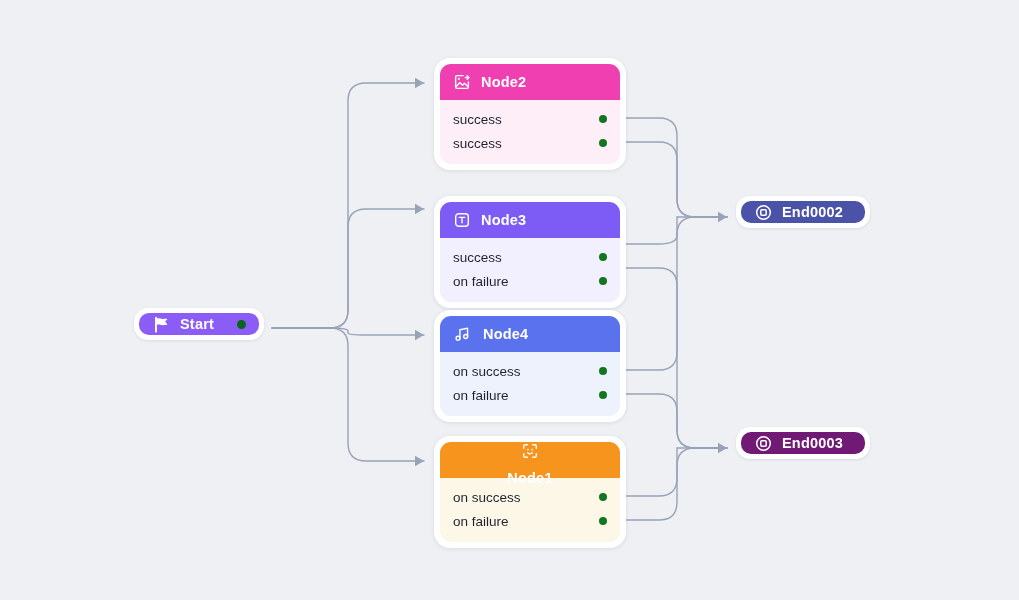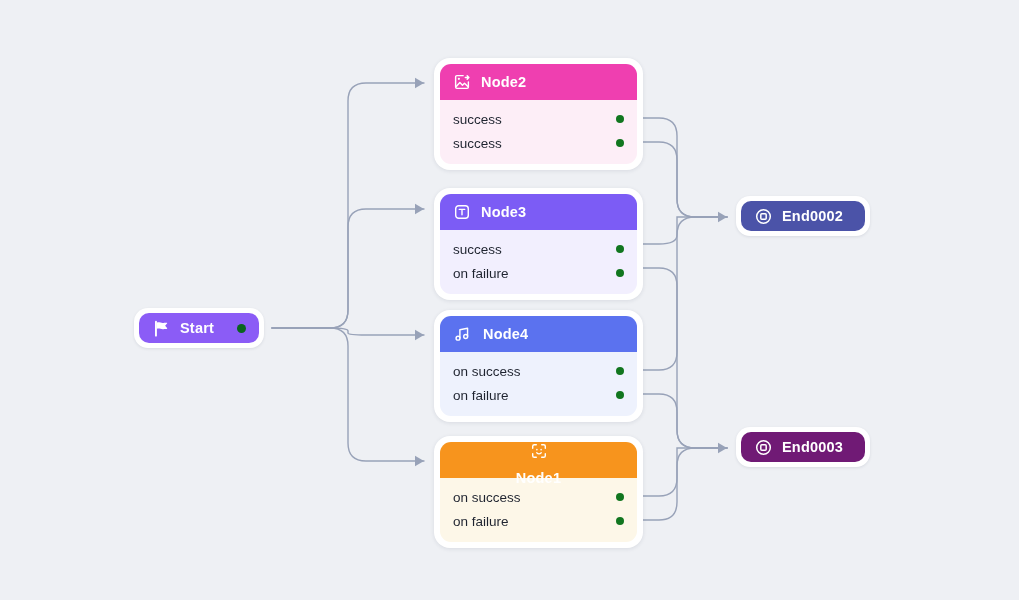--- a/index.html
+++ b/index.html
@@ -34,21 +34,21 @@
     background: #ffffff;
     border-radius: 14px;
     padding: 5px;
     box-shadow: 0 1px 3px rgba(30,40,70,0.10);
   }
   .pill {
     display: flex;
     align-items: center;
     gap: 9px;
     border-radius: 10px;
-    height: 30px;
+    height: 22px;
     padding: 0 13px;
     box-sizing: border-box;
   }
   .pill .pill-icon {
     display: flex;
     align-items: center;
     justify-content: center;
     width: 19px;
     height: 19px;
     flex: 0 0 19px;
@@ -73,21 +73,21 @@
 
   
   .card-wrap {
     position: absolute;
     background: #ffffff;
     border-radius: 16px;
     padding: 6px;
     box-shadow: 0 1px 4px rgba(30,40,70,0.10);
   }
   .card {
-    width: 197px;
+    width: 180px;
     border-radius: 11px;
     overflow: hidden;
   }
   .card-head {
     display: flex;
     align-items: center;
     gap: 10px;
     height: 36px;
     padding: 0 13px;
     box-sizing: border-box;
@@ -193,21 +193,21 @@
           <span class="port-dot" style="background: rgb(17, 118, 31);"></span>
         </div>
         <div class="port-row">
           <span class="port-label">success</span>
           <span class="port-dot" style="background: rgb(17, 118, 31);"></span>
         </div>
       </div>
     </div>
   </div>
 
-  <div class="card-wrap" id="card-1" style="left: 434px; top: 188px;">
+  <div class="card-wrap" id="card-1" style="left: 434px; top: 196px;">
     <div class="card">
       <div class="card-head" style="background: rgb(124, 92, 245);">
         <span class="head-icon">
           <svg width="18" height="18" viewBox="0 0 24 24" fill="none">
             <rect x="3.6" y="3.6" width="16.8" height="16.8" rx="4" stroke="#ffffff" stroke-width="1.9"></rect>
             <path d="M8.4 8.5 H15.6 M12 8.5 V15.8" stroke="#ffffff" stroke-width="1.9" stroke-linecap="round"></path>
           </svg>
         </span>
         <span class="head-label">Node3</span>
       </div>

